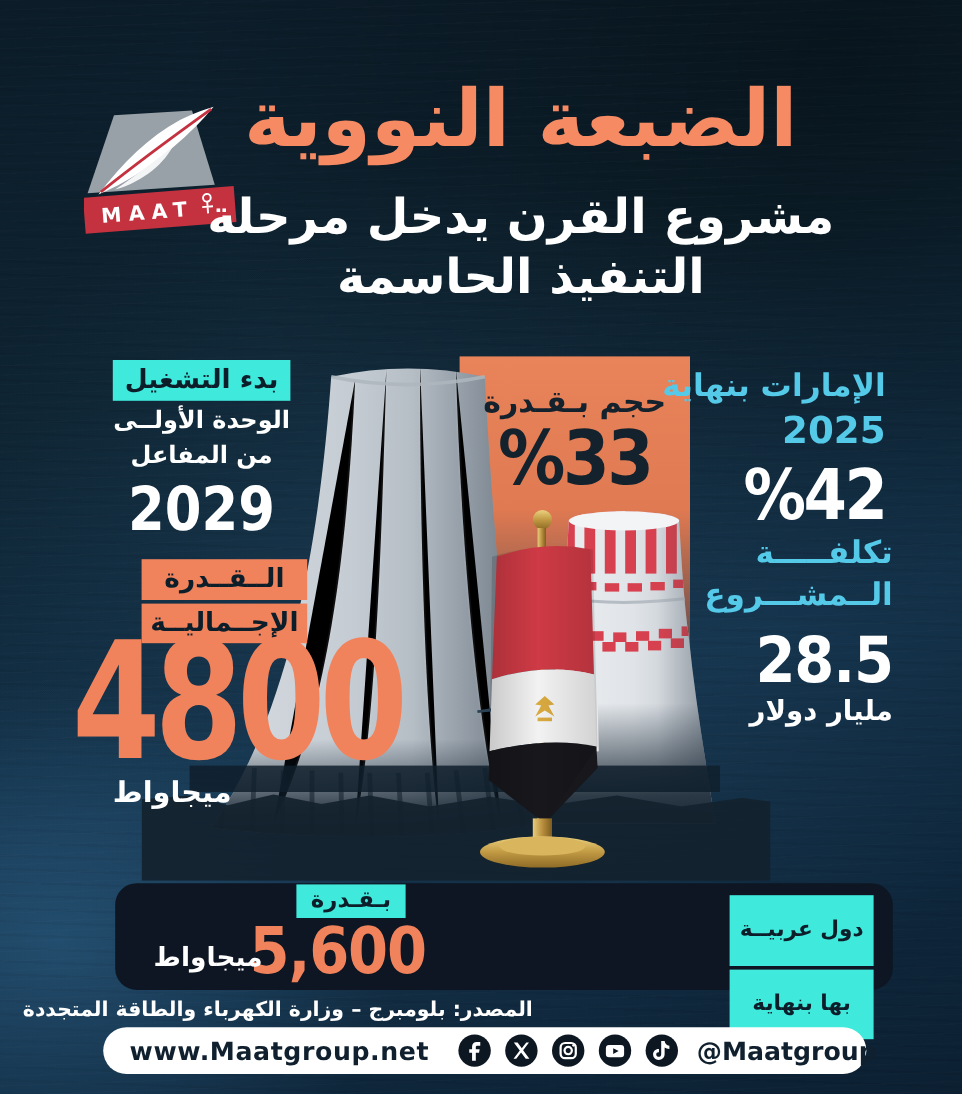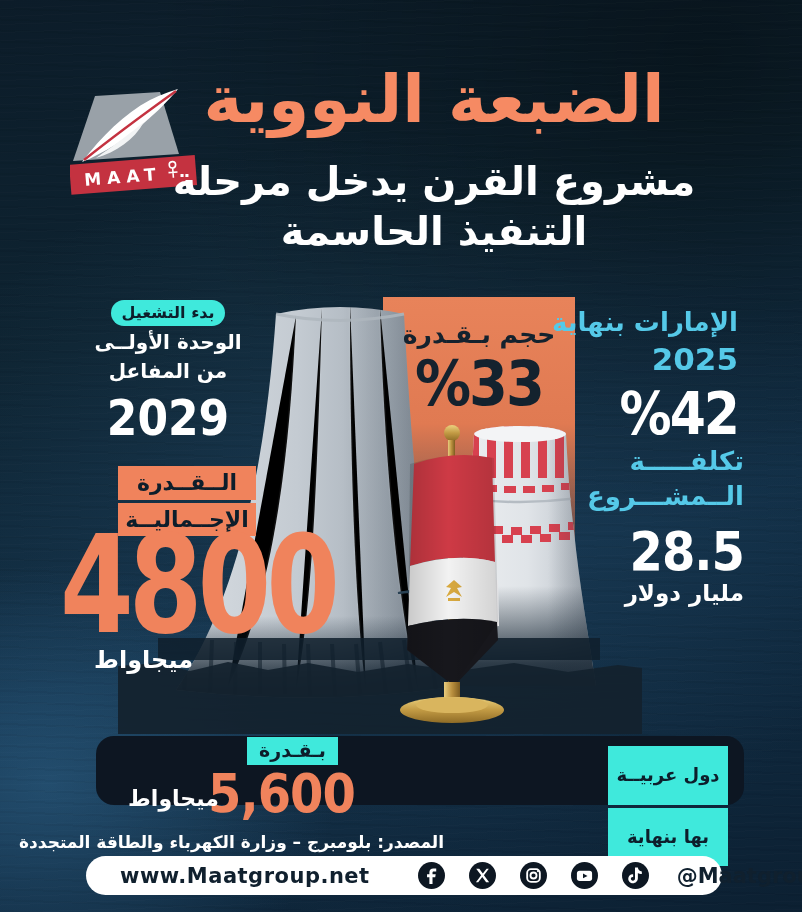--- a/index.html
+++ b/index.html
@@ -31,21 +31,21 @@
     background:linear-gradient(180deg,#e8835a 0%,#e07a52 42%,rgba(215,115,78,.55) 72%,rgba(215,115,78,0) 100%);}
   .scene{position:absolute;left:118px;top:286px;width:524px;height:448px;z-index:2;}
 
   
   .stat{position:absolute;z-index:5;}
   .badge{display:inline-block;font-weight:bold;color:#0D1E2B;line-height:1.25;}
   .badge.cyan{background:#3FE9DC;}
   .badge.orange{background:#F0835C;}
 
   .stat-start{right:549px;top:300px;width:170px;text-align:center;}
-  .stat-start .badge{font-size:16px;padding:3px 10px;border-radius:13px;}
+  .stat-start .badge{font-size:22px;padding:3px 10px;}
   .stat-start .l{font-size:20px;font-weight:bold;color:#fff;line-height:1.3;margin-top:3px;white-space:nowrap;}
   .stat-start .year{display:block;font-size:44px;font-weight:bold;color:#fff;margin-top:4px;
     transform:scaleY(1.15);transform-origin:50% 0;}
 
   .stat-progress{left:383px;top:320px;width:192px;text-align:center;color:#14222E;}
   .stat-progress .lab{font-size:25px;font-weight:bold;white-space:nowrap;}
   .stat-progress .val{display:block;font-size:56px;font-weight:bold;line-height:1.05;margin-top:2px;
     letter-spacing:-2px;transform:scaleY(1.12);transform-origin:50% 0;}
 
   .stat-2025{right:64px;top:306px;width:190px;text-align:right;}
@@ -61,38 +61,38 @@
   .stat-cost .unit{font-size:23px;font-weight:bold;color:#fff;margin-top:4px;margin-left:14px;display:block;}
 
   .stat-capacity{right:546px;top:466px;width:190px;text-align:right;}
   .stat-capacity .badge{display:block;width:138px;margin-right:0;margin-bottom:3px;text-align:center;
     font-size:22px;padding:3px 0;}
   .capacity-value{position:absolute;left:60px;top:518px;z-index:5;font-size:106px;font-weight:bold;
     color:#F0835C;letter-spacing:-5px;line-height:1;transform:scaleY(1.28);transform-origin:0 0;}
   .capacity-unit{position:absolute;left:94px;top:646px;z-index:5;font-size:24px;font-weight:bold;color:#fff;}
 
   
-  .band{position:absolute;left:96px;top:736px;width:648px;height:69px;z-index:5;
+  .band{position:absolute;left:96px;top:736px;width:648px;height:89px;z-index:5;
     background:#0D1622;border-radius:18px;}
   .band .cap-badge{position:absolute;left:151px;top:1px;font-size:19px;padding:2px 12px;}
   .band .cap-val{position:absolute;left:112px;top:30px;font-size:48px;font-weight:bold;color:#F0835C;
     letter-spacing:-1px;line-height:1;transform:scaleY(1.12);transform-origin:0 0;}
   .band .cap-unit{position:absolute;left:32px;top:50px;font-size:22px;font-weight:bold;color:#fff;}
   .band-uae{position:absolute;right:134px;top:2px;text-align:right;}
   .band-uae .country{font-size:36px;font-weight:bold;color:#8FD9F2;line-height:1.2;white-space:nowrap;}
   .band-uae .plant{font-size:21px;font-weight:bold;color:#fff;margin-top:2px;white-space:nowrap;}
   .band-side{position:absolute;right:16px;top:10px;text-align:center;}
   .band-side .badge{display:block;width:120px;font-size:18px;padding:18px 0;margin-bottom:3px;text-align:center;}
 
   .source{position:absolute;right:358px;top:832px;z-index:5;font-size:17px;font-weight:bold;color:#fff;
     white-space:nowrap;}
 
   
   .pill{position:absolute;left:86px;top:856px;width:636px;height:39px;z-index:6;background:#ffffff;
-    border-radius:20px;display:flex;align-items:center;padding:0 12px 0 10px;box-sizing:border-box;gap:24px;}
+    border-radius:20px;display:flex;align-items:center;padding:0 12px 0 10px;box-sizing:border-box;gap:12px;}
   .pill .site{font-size:21px;font-weight:bold;color:#10202E;letter-spacing:.5px;}
   .pill .spacer{flex:1;}
   .icon-circle{width:27px;height:27px;border-radius:50%;background:#0D1722;display:flex;
     align-items:center;justify-content:center;flex:0 0 auto;}
   .pill .handle{font-size:21px;font-weight:bold;color:#10202E;margin-left:4px;white-space:nowrap;}
 </style>
 </head>
 <body>
 
 <div class="poster">

